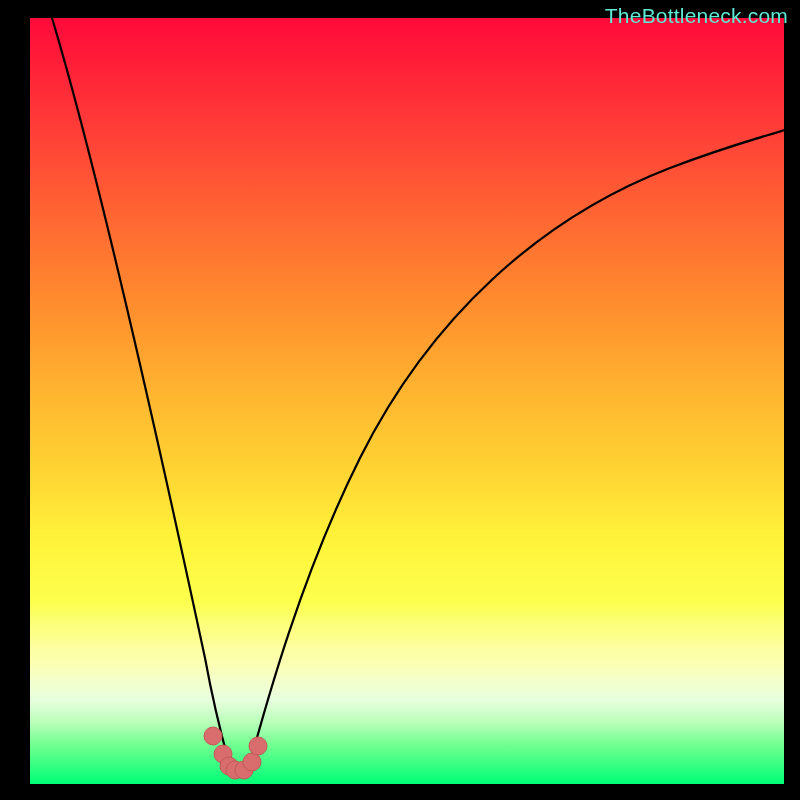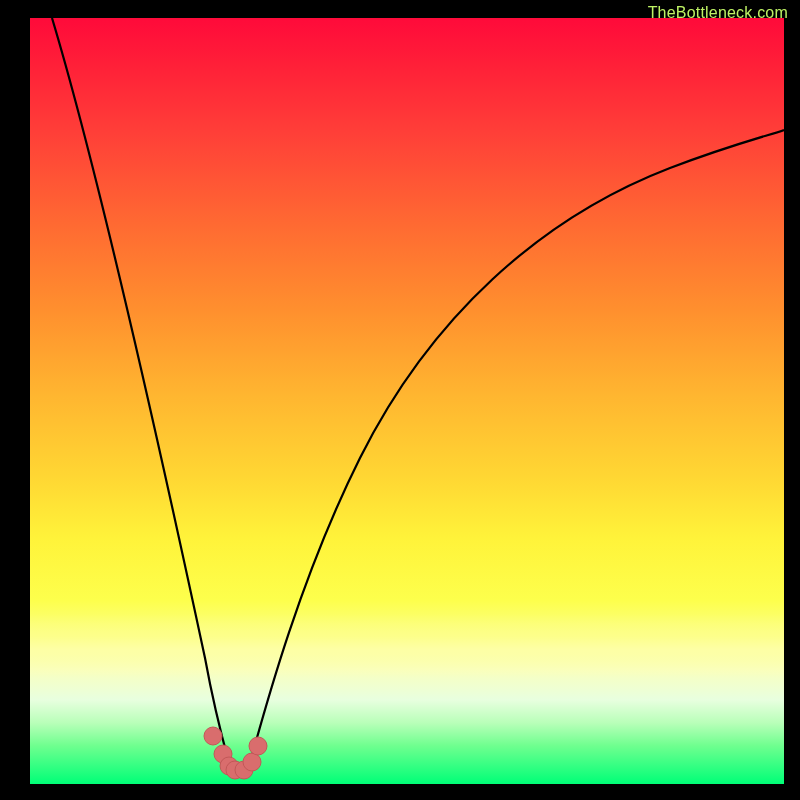--- a/index.html
+++ b/index.html
@@ -61,22 +61,22 @@
   svg.curve {
     position: absolute;
     left: 0; top: 0;
     width: 100%;
     height: 100%;
   }
   .watermark {
     position: absolute;
     top: 4px;
     right: 12px;
-    color: #bef264;
-    font-size: 16px;
+    color: #5eead4;
+    font-size: 21px;
     letter-spacing: 0.2px;
   }
 </style>
 </head>
 <body>
 
 <div class="frame">
   <div class="gradient-bg"></div>
   <div class="light-band"></div>
 

